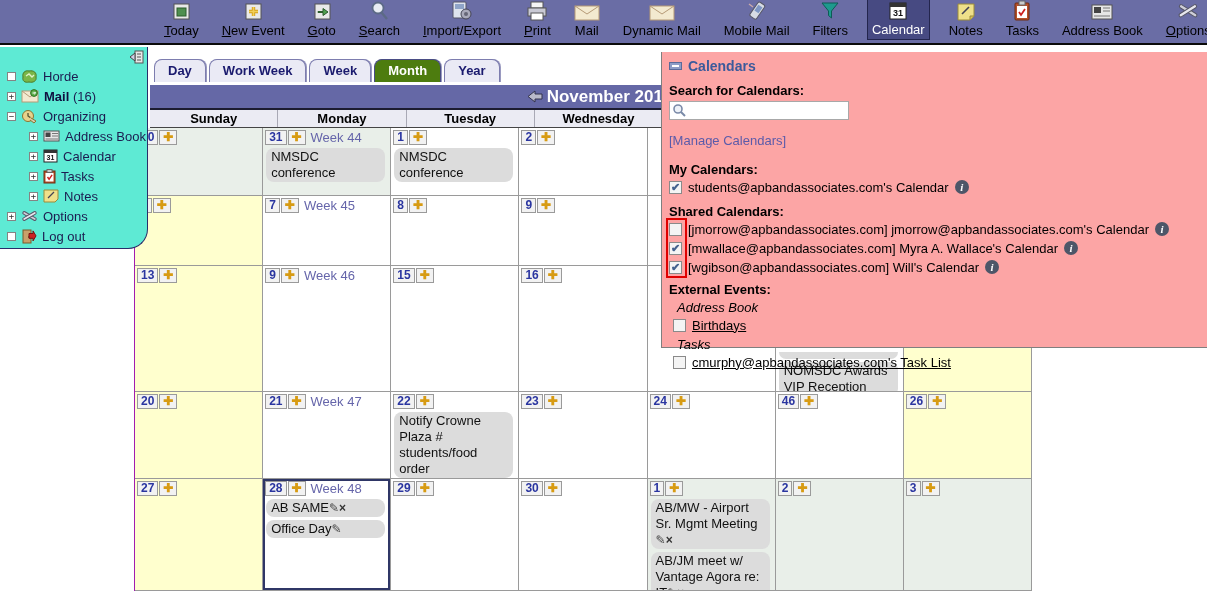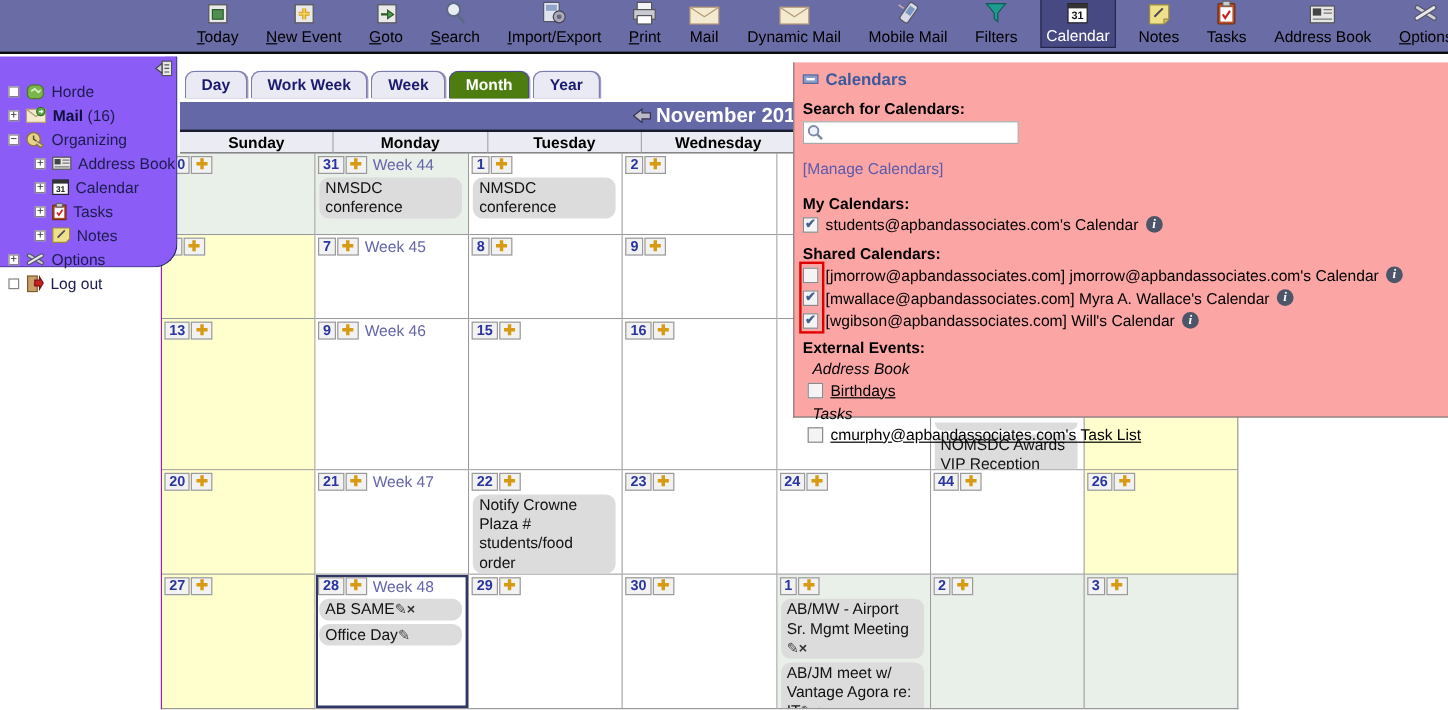--- a/index.html
+++ b/index.html
@@ -12,22 +12,22 @@
     align-items:flex-end; padding:2px 0 3px 160px; gap:15px; }
   .tb-item { display:flex; flex-direction:column; align-items:center; gap:1px;
     cursor:pointer; padding:2px 4px; }
   .tb-item.active { background:#474a82; border:1px solid #23254d; }
   .tb-item .lbl { color:#000; font-size:13px; white-space:nowrap; }
   .tb-item.active .lbl { color:#fff; }
   .ic { display:inline-flex; align-items:center; justify-content:center; }
   .ic svg { display:block; }
 
   
-  .sidebar { position:absolute; left:0; top:47px; width:148px; height:176px;
-    background:#8b5cf6; border-right:1px solid #2a2d6a; border-bottom:1px solid #2a2d6a;
+  .sidebar { position:absolute; left:0; top:47px; width:148px; height:202px;
+    background:#5eead4; border-right:1px solid #2a2d6a; border-bottom:1px solid #2a2d6a;
     border-bottom-right-radius:20px; z-index:5; padding:3px 0 0 7px; }
   .collapse { position:absolute; right:3px; top:3px; cursor:pointer; }
   .tree-row { display:flex; align-items:center; height:20px; cursor:pointer; white-space:nowrap; }
   .tree-row.lvl1 { margin-left:22px; }
   .expander { width:9px; height:9px; border:1px solid #848484; background:#fff;
     font-size:9px; line-height:7px; text-align:center; color:#333; margin-right:5px;
     font-family:"DejaVu Sans Mono", monospace; flex:0 0 9px; }
   .tree-lab { color:#1c1c50; }
   .tree-lab b { color:#101040; }
   .tree-ic { margin-right:5px; }
@@ -430,21 +430,21 @@
       </div>
     </div>
     <div class="cell weekend"></div>
     <div class="cell weekend"><span class="daybox">20</span><span class="plusbox">✚</span></div>
     <div class="cell"><span class="daybox">21</span><span class="plusbox">✚</span><span class="weeklink">Week 47</span></div>
     <div class="cell"><span class="daybox">22</span><span class="plusbox">✚</span><div class="events">
         <span class="event">Notify Crowne Plaza # students/food order</span>
       </div></div>
     <div class="cell"><span class="daybox">23</span><span class="plusbox">✚</span></div>
     <div class="cell"><span class="daybox">24</span><span class="plusbox">✚</span></div>
-    <div class="cell"><span class="daybox">44</span><span class="plusbox">✚</span></div>
+    <div class="cell"><span class="daybox">46</span><span class="plusbox">✚</span></div>
     <div class="cell weekend"><span class="daybox">26</span><span class="plusbox">✚</span></div>
     <div class="cell weekend"><span class="daybox">27</span><span class="plusbox">✚</span></div>
     <div class="cell selected"><span class="daybox">28</span><span class="plusbox">✚</span><span class="weeklink">Week 48</span><div class="events">
         <span class="event">AB SAME<span class="pencil">✎</span><span class="delx">×</span></span>
         <span class="event">Office Day<span class="pencil">✎</span></span>
       </div></div>
     <div class="cell"><span class="daybox">29</span><span class="plusbox">✚</span></div>
     <div class="cell"><span class="daybox">30</span><span class="plusbox">✚</span></div>
     <div class="cell other"><span class="daybox">1</span><span class="plusbox">✚</span><div class="events">
         <span class="event">AB/MW - Airport Sr. Mgmt Meeting <span class="pencil">✎</span><span class="delx">×</span></span>

